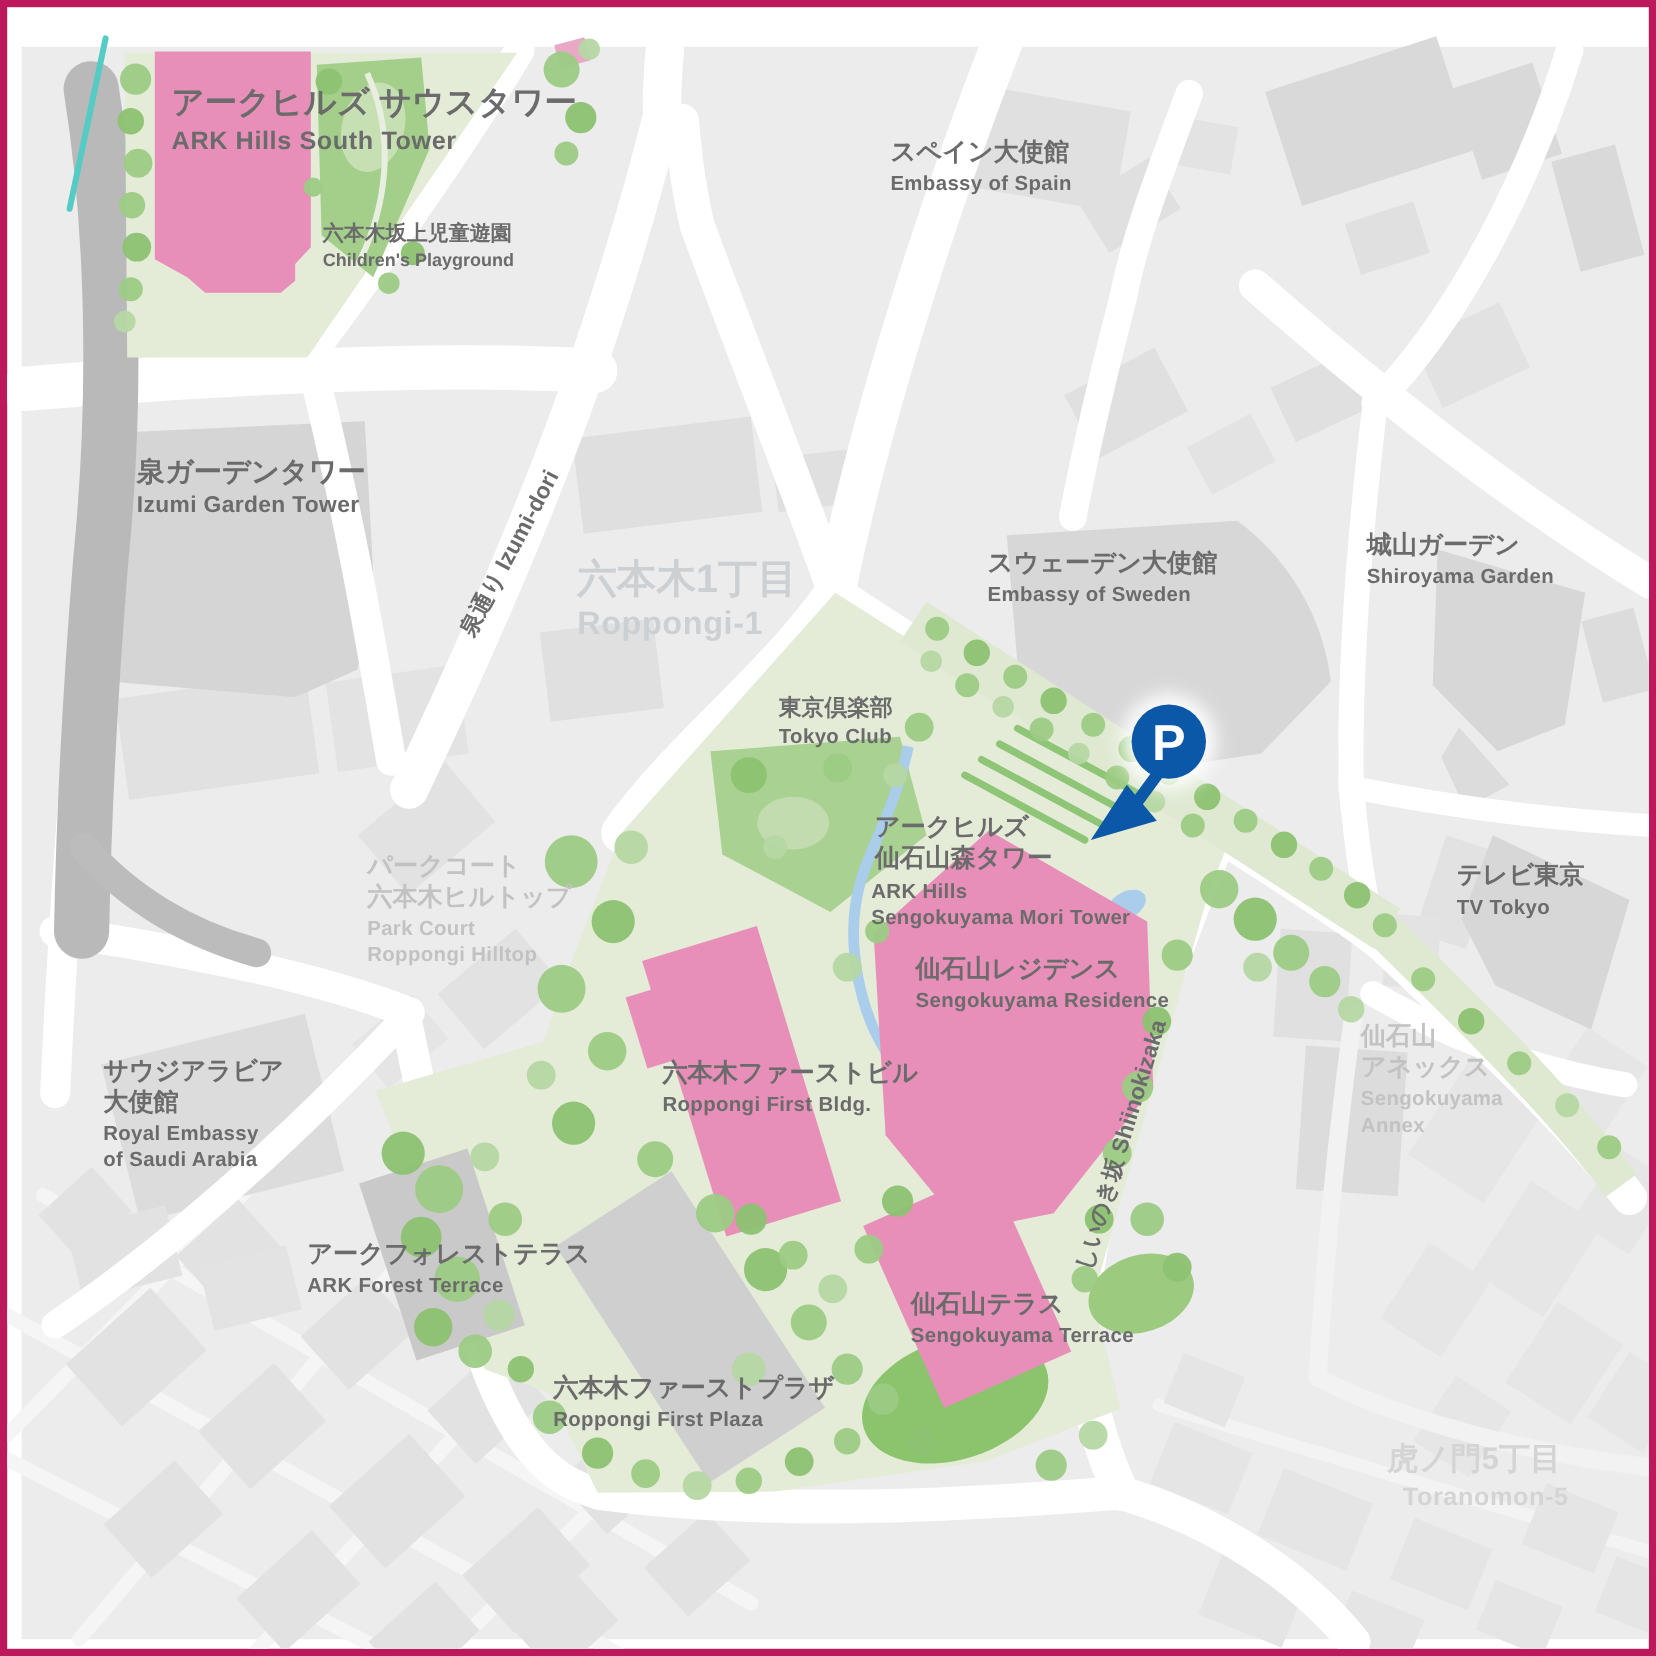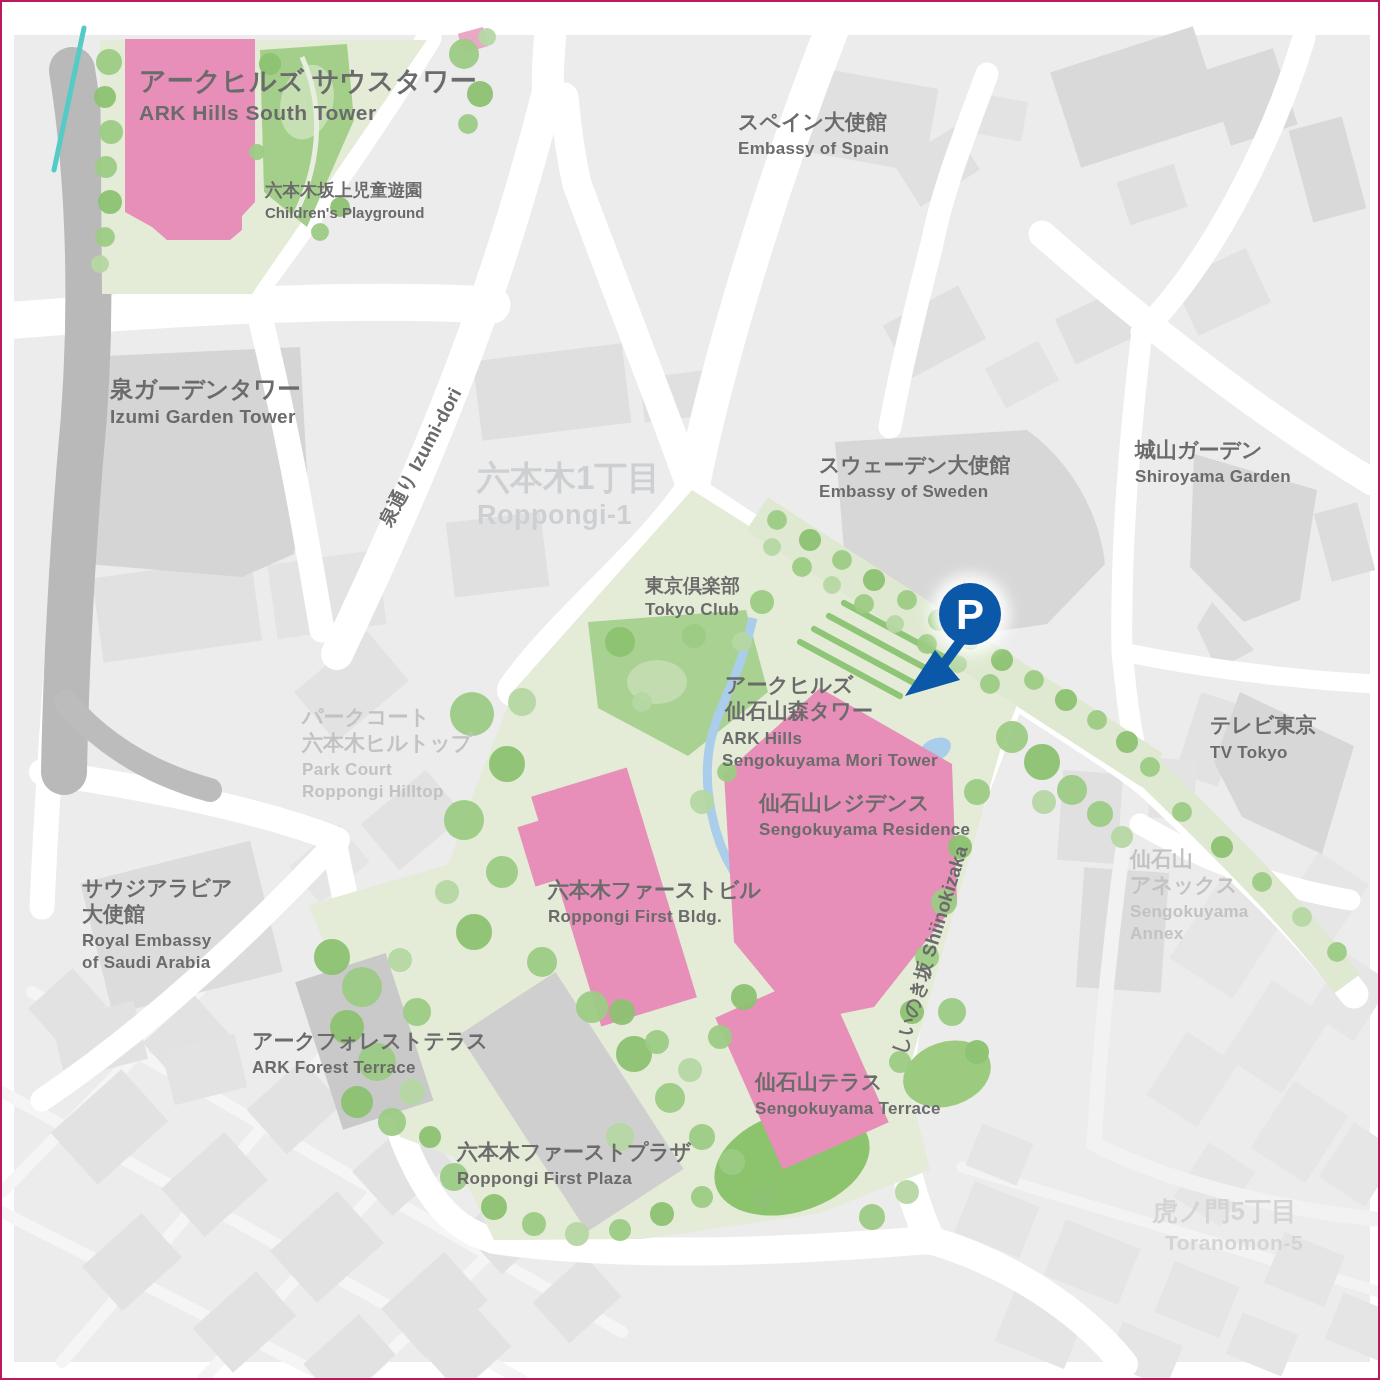--- a/index.html
+++ b/index.html
@@ -1,17 +1,17 @@
 <!DOCTYPE html>
 <html><head>
 <meta charset="utf-8">
 <style>
   html,body{margin:0;padding:0;background:#fff;}
   .page{position:relative;width:1380px;height:1380px;background:#ffffff;
-        border:2px solid #be185d;box-sizing:border-box;overflow:hidden;}
+        border:6px solid #be185d;box-sizing:border-box;overflow:hidden;}
   svg{position:absolute;left:0;top:0;}
   text{font-family:"Liberation Sans","DejaVu Sans",sans-serif;font-weight:bold;}
   .jp-lg{font-size:27px;fill:#6b6b6b;}
   .en-lg{font-size:21px;fill:#6b6b6b;letter-spacing:.5px;}
   .jp{font-size:21px;fill:#6b6b6b;}
   .en{font-size:17px;fill:#6b6b6b;letter-spacing:.3px;}
   .jp-sm{font-size:17.5px;fill:#6b6b6b;}
   .en-sm{font-size:15px;fill:#6b6b6b;}
   .jp-area{font-size:33px;fill:#cdd0d3;}
   .en-area{font-size:27px;fill:#cdd0d3;letter-spacing:.5px;}

